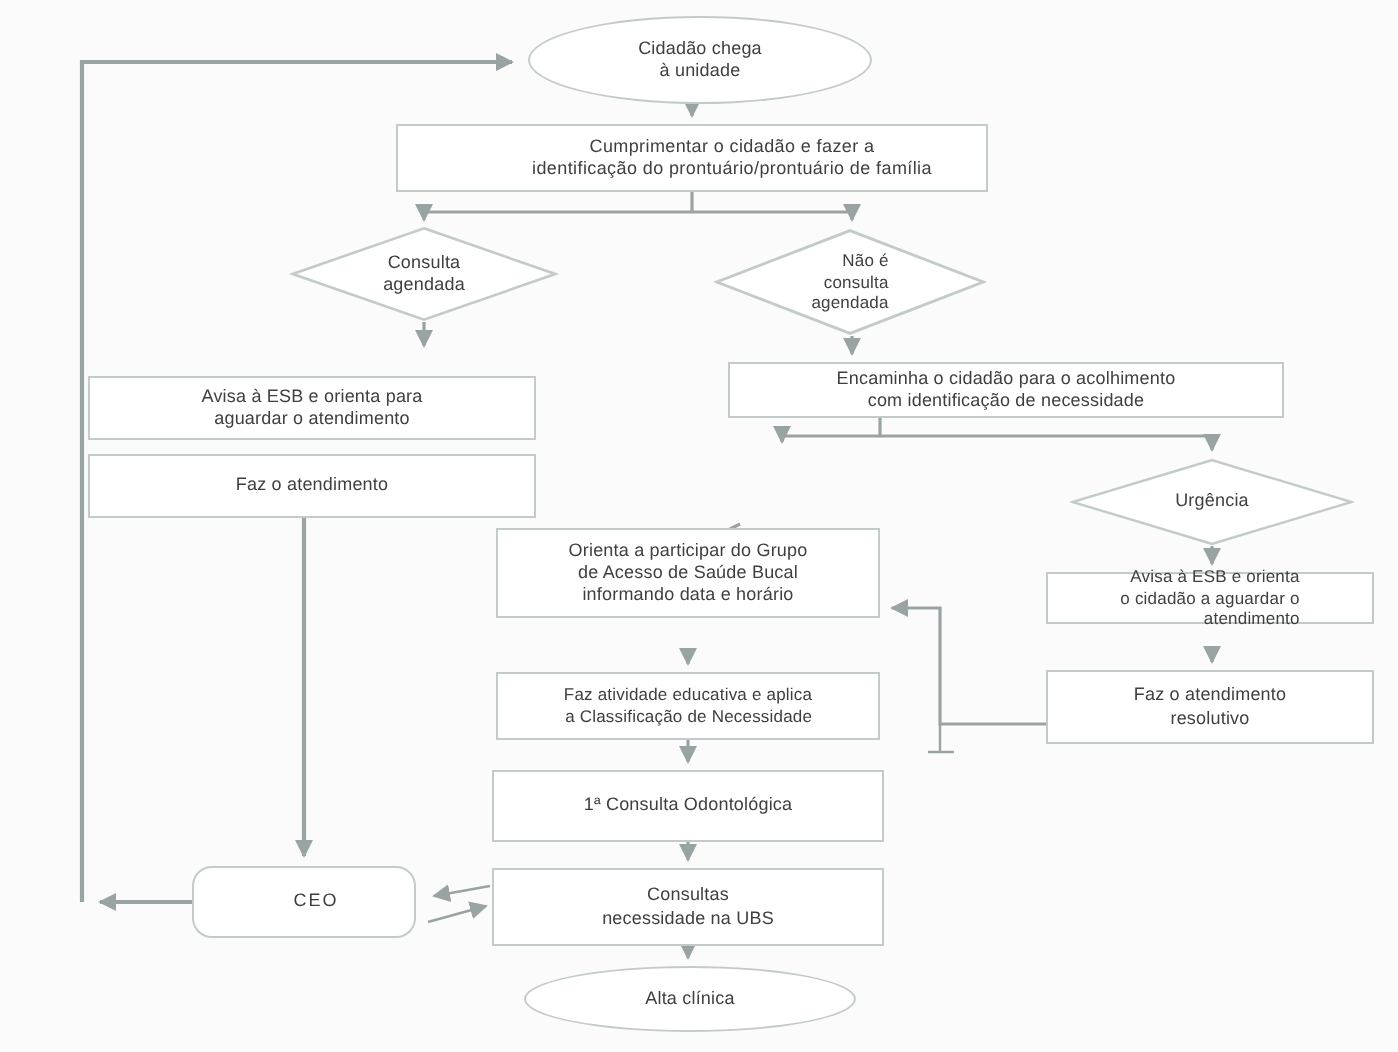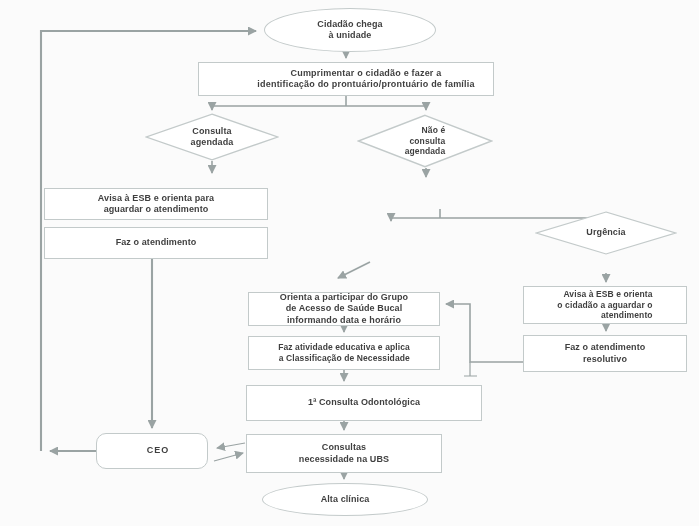--- a/index.html
+++ b/index.html
@@ -21,21 +21,21 @@
     box-sizing:border-box;text-align:center;
   }
   .rect{background:var(--shape-fill,#ffffff);border:1px solid var(--shape-border,#c3caca);}
   .ellipse{background:var(--shape-fill,#ffffff);border:1px solid var(--shape-border,#c3caca);border-radius:50%;}
   .rounded{background:var(--shape-fill,#ffffff);border:1px solid var(--shape-border,#c3caca);border-radius:10px;padding-left:12px;}
   .diamond{background:transparent;border:none;}
   .diamond .dshape{position:absolute;left:0;top:0;width:100%;height:100%;}
   .diamond .dshape polygon{fill:var(--shape-fill,#ffffff);stroke:var(--shape-border,#c3caca);stroke-width:1.1;}
   .label{
     position:relative;z-index:3;
-    font-size:9px;font-weight:700;line-height:1.25;
+    font-size:9px;font-weight:400;line-height:1.25;
     color:var(--text,#3f3f3f);
     white-space:pre-line;
     letter-spacing:.1px;
     padding:0 2px;
   }
   .label.small{font-size:8.5px;text-align:right;}
   .label.wide{letter-spacing:.2px;margin-left:40px;}
 </style>
 </head>
 <body>
@@ -102,58 +102,62 @@
 
   <div class="node rect" style="left:44px;top:188px;width:224px;height:32px">
     <span class="label">Avisa à ESB e orienta para
 aguardar o atendimento</span>
   </div>
 
   <div class="node rect" style="left:44px;top:227px;width:224px;height:32px">
     <span class="label">Faz o atendimento</span>
   </div>
 
+  <div class="node rect" style="left:364px;top:181px;width:278px;height:28px">
+    <span class="label">Encaminha o cidadão para o acolhimento
+com identificação de necessidade</span>
+  </div>
 
 
-  <div class="node diamond" style="left:535px;top:211px;width:142px;height:44px">
+  <div class="node diamond" style="left:535px;top:229px;width:142px;height:44px">
     <svg class="dshape" viewBox="0 0 100 42" preserveAspectRatio="none">
       <polygon points="50,1 99,21 50,41 1,21"></polygon>
     </svg>
     <span class="label">Urgência</span>
   </div>
 
-  <div class="node rect" style="left:248px;top:292px;width:192px;height:34px">
+  <div class="node rect" style="left:248px;top:264px;width:192px;height:45px">
     <span class="label">Orienta a participar do Grupo
 de Acesso de Saúde Bucal
 informando data e horário</span>
   </div>
 
   <div class="node rect" style="left:248px;top:336px;width:192px;height:34px">
     <span class="label small">Faz atividade educativa e aplica
 a Classificação de Necessidade</span>
   </div>
 
-  <div class="node rect" style="left:246px;top:385px;width:236px;height:36px">
+  <div class="node rect" style="left:246px;top:385px;width:196px;height:36px">
     <span class="label">1ª Consulta Odontológica</span>
   </div>
 
   <div class="node rect" style="left:246px;top:434px;width:196px;height:39px">
     <span class="label">Consultas
 necessidade na UBS</span>
   </div>
 
   <div class="node ellipse" style="left:262px;top:483px;width:166px;height:33px">
     <span class="label">Alta clínica</span>
   </div>
 
   <div class="node rounded" style="left:96px;top:433px;width:112px;height:36px">
     <span class="label" style="letter-spacing:1px">CEO</span>
   </div>
 
-  <div class="node rect" style="left:523px;top:286px;width:164px;height:38px">
+  <div class="node rect" style="left:523px;top:286px;width:164px;height:26px">
     <span class="label small">Avisa à ESB e orienta
 o cidadão a aguardar o
 atendimento</span>
   </div>
 
   <div class="node rect" style="left:523px;top:335px;width:164px;height:37px">
     <span class="label">Faz o atendimento
 resolutivo</span>
   </div>
 

